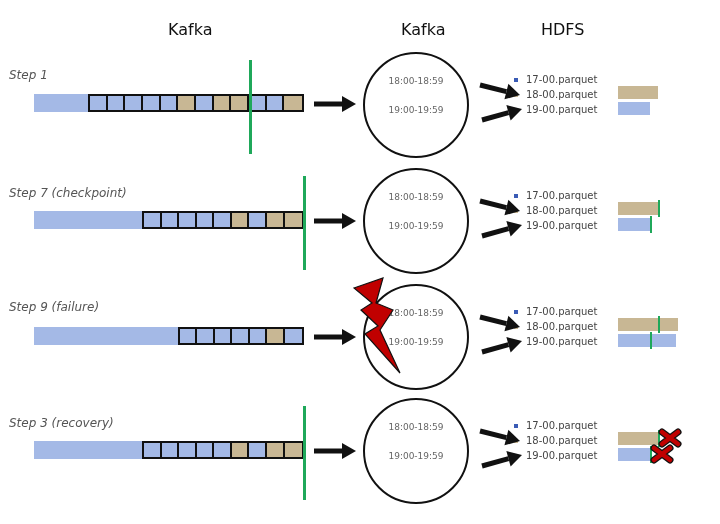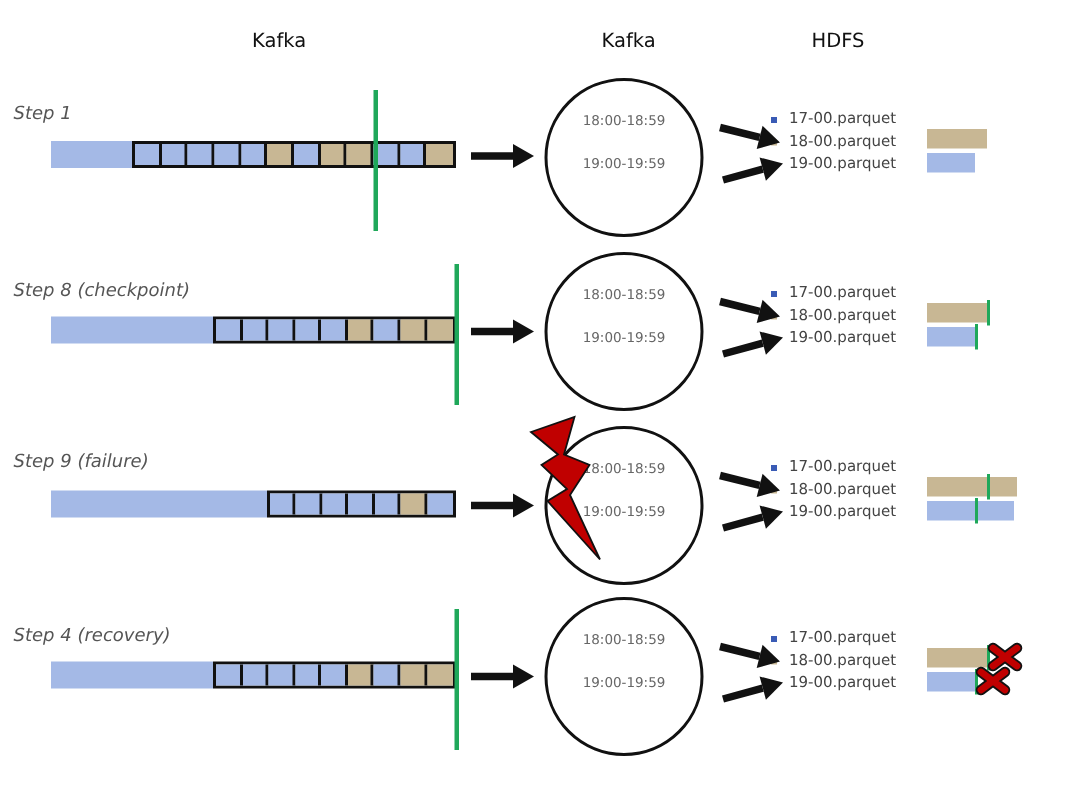--- a/index.html
+++ b/index.html
@@ -1,17 +1,17 @@
 <!DOCTYPE html>
 <html><head>
 <meta charset="utf-8">
 <style>
   html,body{margin:0;padding:0;background:#fff;}
   body{width:720px;height:524px;position:relative;overflow:hidden;font-family:"DejaVu Sans",sans-serif;}
-  .hdr{position:absolute;top:20px;font-size:13px;color:#111;text-align:center;}
+  .hdr{position:absolute;top:20px;font-size:16px;color:#111;text-align:center;}
   .step-label{position:absolute;left:9px;font-size:12px;font-style:italic;color:#555;}
   .kbar{position:absolute;height:18px;background:#a4b9e6;}
   .cells{position:absolute;height:18px;display:flex;border:2px solid #111;box-sizing:border-box;}
   .cell{width:18px;height:100%;box-sizing:border-box;border-right:2px solid #111;}
   .cell:last-child{border-right:none;}
   .green-line{position:absolute;width:3px;background:#1fa85a;}
   .circle{position:absolute;width:106px;height:106px;border:2px solid #111;border-radius:50%;box-sizing:border-box;}
   .ctext{position:absolute;left:0;width:100%;text-align:center;font-size:9px;color:#666;}
   .legend{position:absolute;left:514px;font-size:10px;color:#444;line-height:15px;}
   .legend .row{display:flex;align-items:center;height:15px;}
@@ -58,21 +58,21 @@
         <div class="dot" style="background: rgb(200, 183, 148);"></div>
         <span>18-00.parquet</span>
       </div>
       <div class="row">
         <div class="dot" style="background: rgb(164, 185, 230);"></div>
         <span>19-00.parquet</span>
       </div>
     </div>
     <div class="fbar" style="left: 618px; top: 86px; width: 40px; background: rgb(200, 183, 148);"></div>
     <div class="fbar" style="left: 618px; top: 102px; width: 32px; background: rgb(164, 185, 230);"></div>
-    <div class="step-label" style="top: 186px;">Step 8 (checkpoint)</div>
+    <div class="step-label" style="top: 186px;">Step 7 (checkpoint)</div>
     <div class="kbar" style="left: 34px; top: 211px; width: 108px;"></div>
     <div class="cells" style="left: 142px; top: 211px; width: 162px;">
       <div class="cell" style="background: rgb(164, 185, 230);"></div>
       <div class="cell" style="background: rgb(164, 185, 230);"></div>
       <div class="cell" style="background: rgb(164, 185, 230);"></div>
       <div class="cell" style="background: rgb(164, 185, 230);"></div>
       <div class="cell" style="background: rgb(164, 185, 230);"></div>
       <div class="cell" style="background: rgb(200, 183, 148);"></div>
       <div class="cell" style="background: rgb(164, 185, 230);"></div>
       <div class="cell" style="background: rgb(200, 183, 148);"></div>
@@ -127,21 +127,21 @@
       </div>
       <div class="row">
         <div class="dot" style="background: rgb(164, 185, 230);"></div>
         <span>19-00.parquet</span>
       </div>
     </div>
     <div class="fbar" style="left: 618px; top: 318px; width: 60px; background: rgb(200, 183, 148);"></div>
     <div class="fmark" style="left: 658px; top: 316px;"></div>
     <div class="fbar" style="left: 618px; top: 334px; width: 58px; background: rgb(164, 185, 230);"></div>
     <div class="fmark" style="left: 650px; top: 332px;"></div>
-    <div class="step-label" style="top: 416px;">Step 4 (recovery)</div>
+    <div class="step-label" style="top: 416px;">Step 3 (recovery)</div>
     <div class="kbar" style="left: 34px; top: 441px; width: 108px;"></div>
     <div class="cells" style="left: 142px; top: 441px; width: 162px;">
       <div class="cell" style="background: rgb(164, 185, 230);"></div>
       <div class="cell" style="background: rgb(164, 185, 230);"></div>
       <div class="cell" style="background: rgb(164, 185, 230);"></div>
       <div class="cell" style="background: rgb(164, 185, 230);"></div>
       <div class="cell" style="background: rgb(164, 185, 230);"></div>
       <div class="cell" style="background: rgb(200, 183, 148);"></div>
       <div class="cell" style="background: rgb(164, 185, 230);"></div>
       <div class="cell" style="background: rgb(200, 183, 148);"></div>

